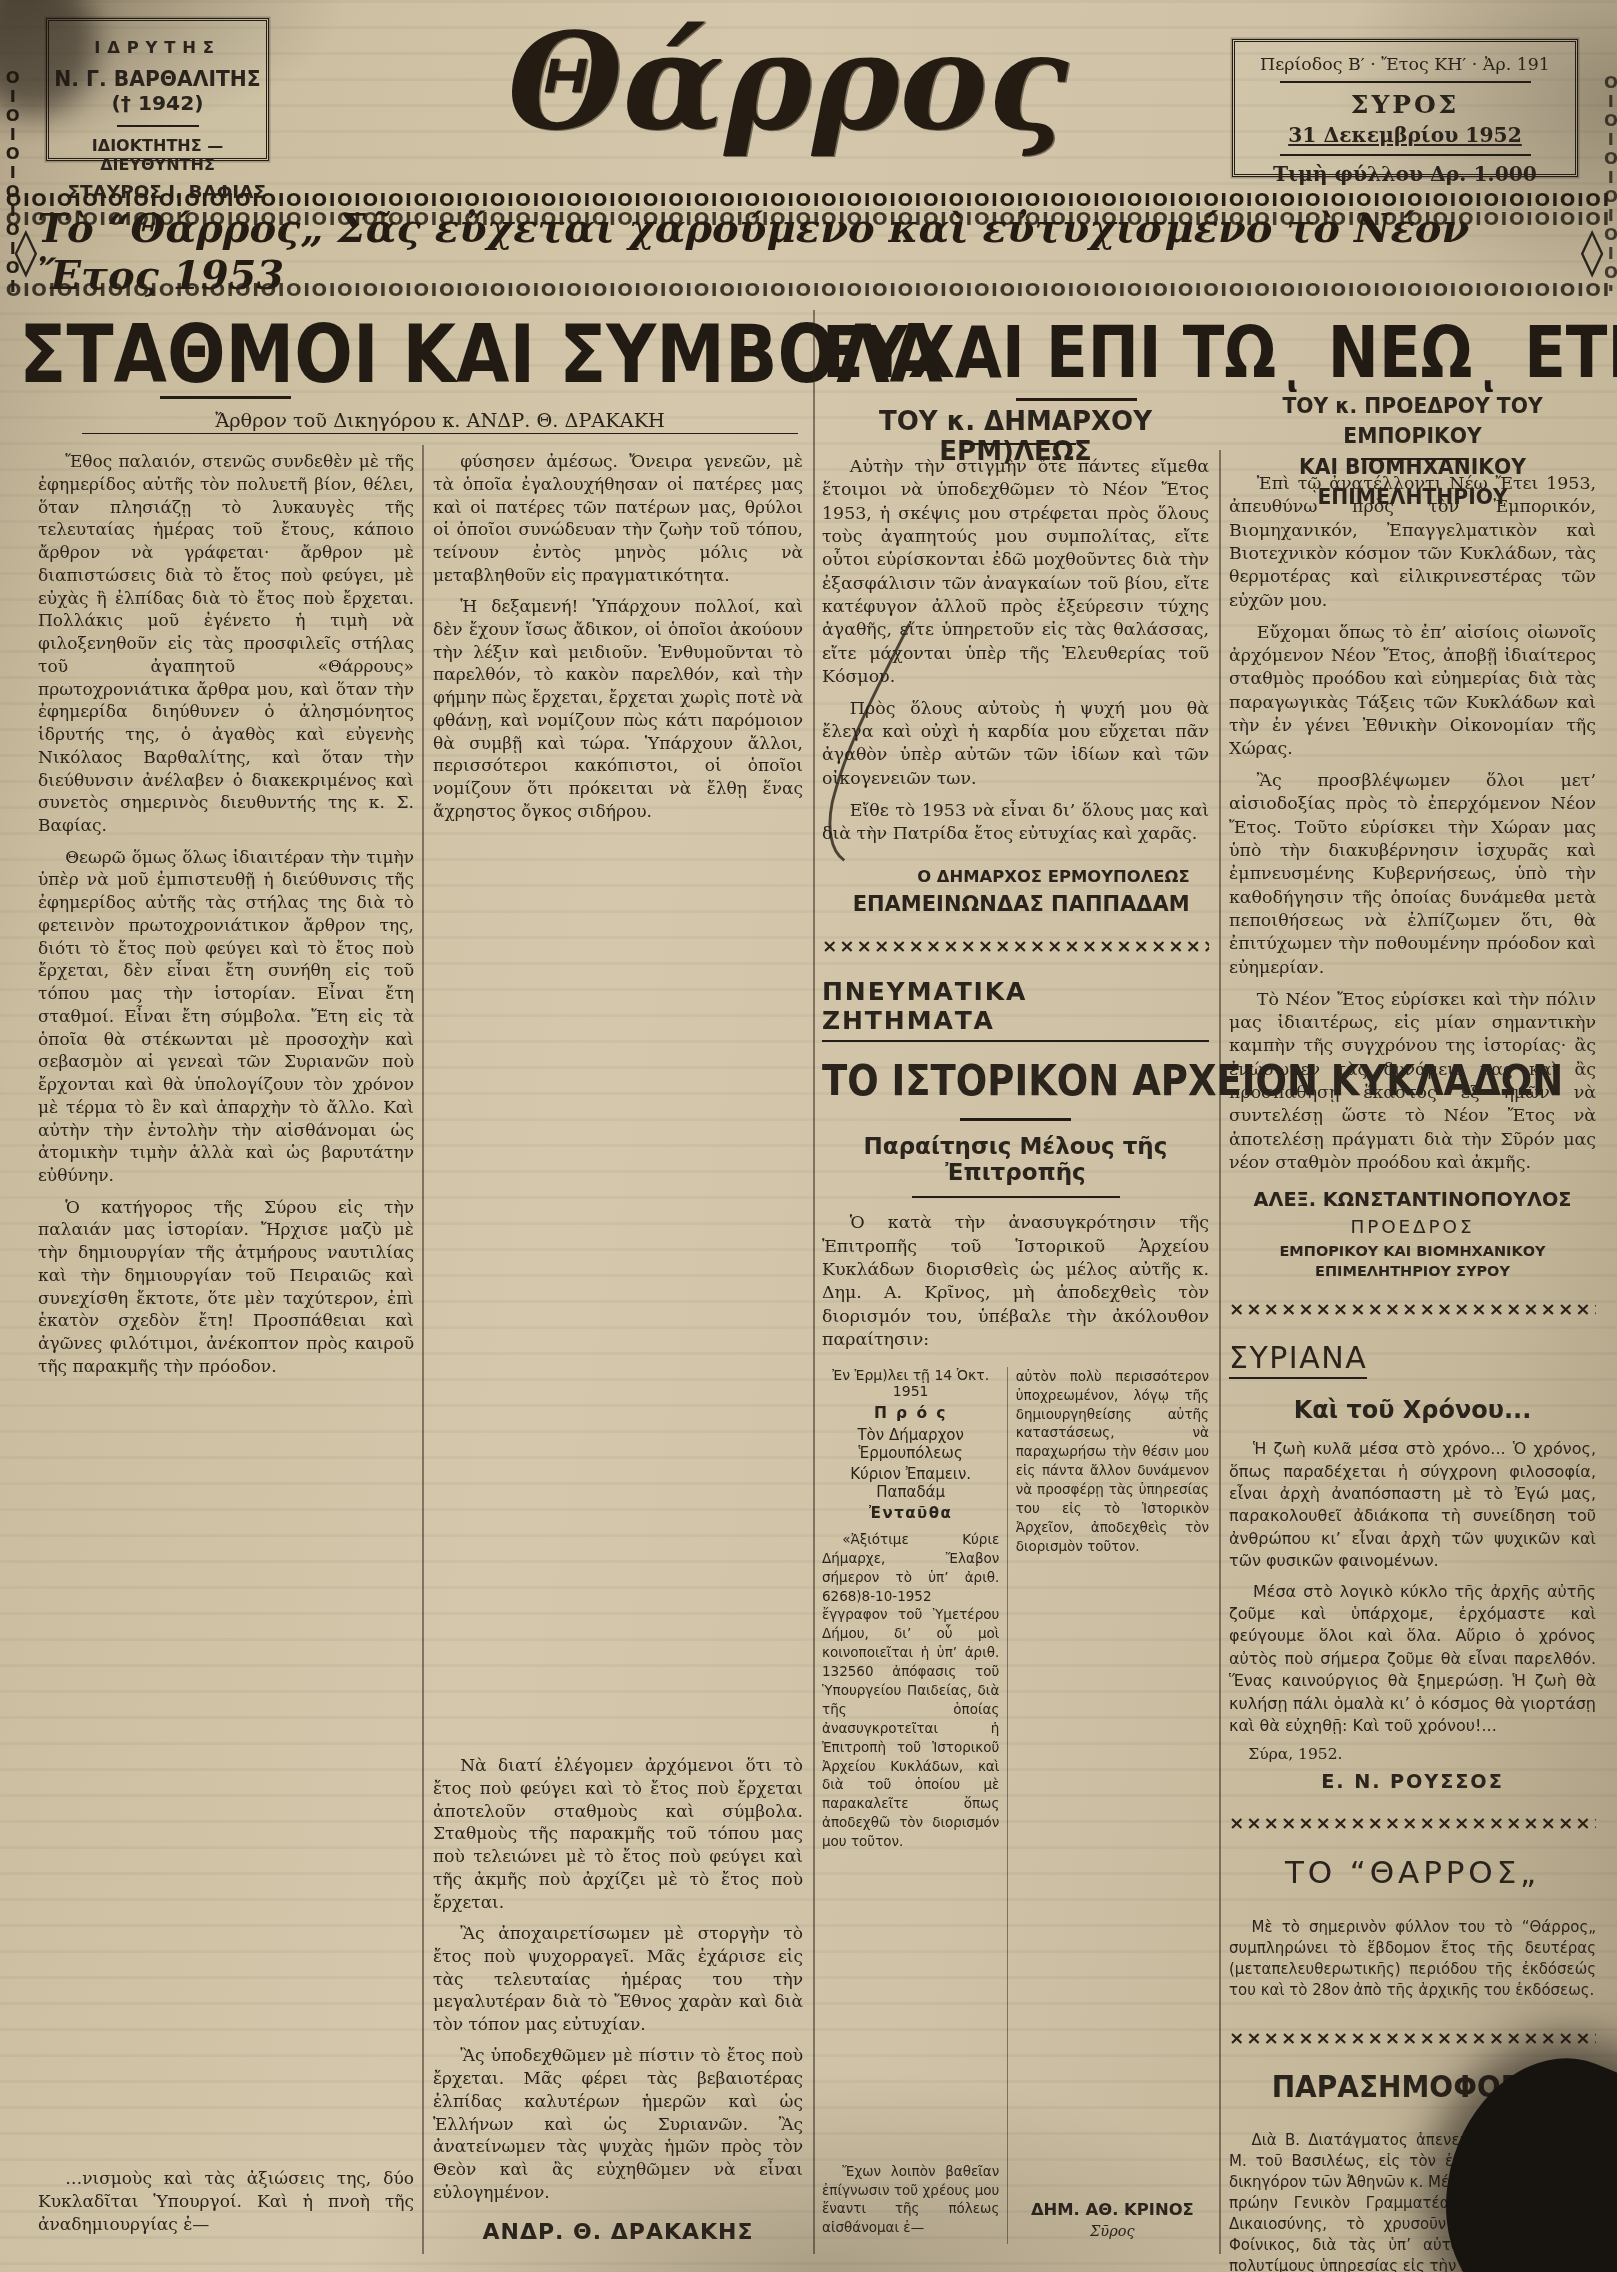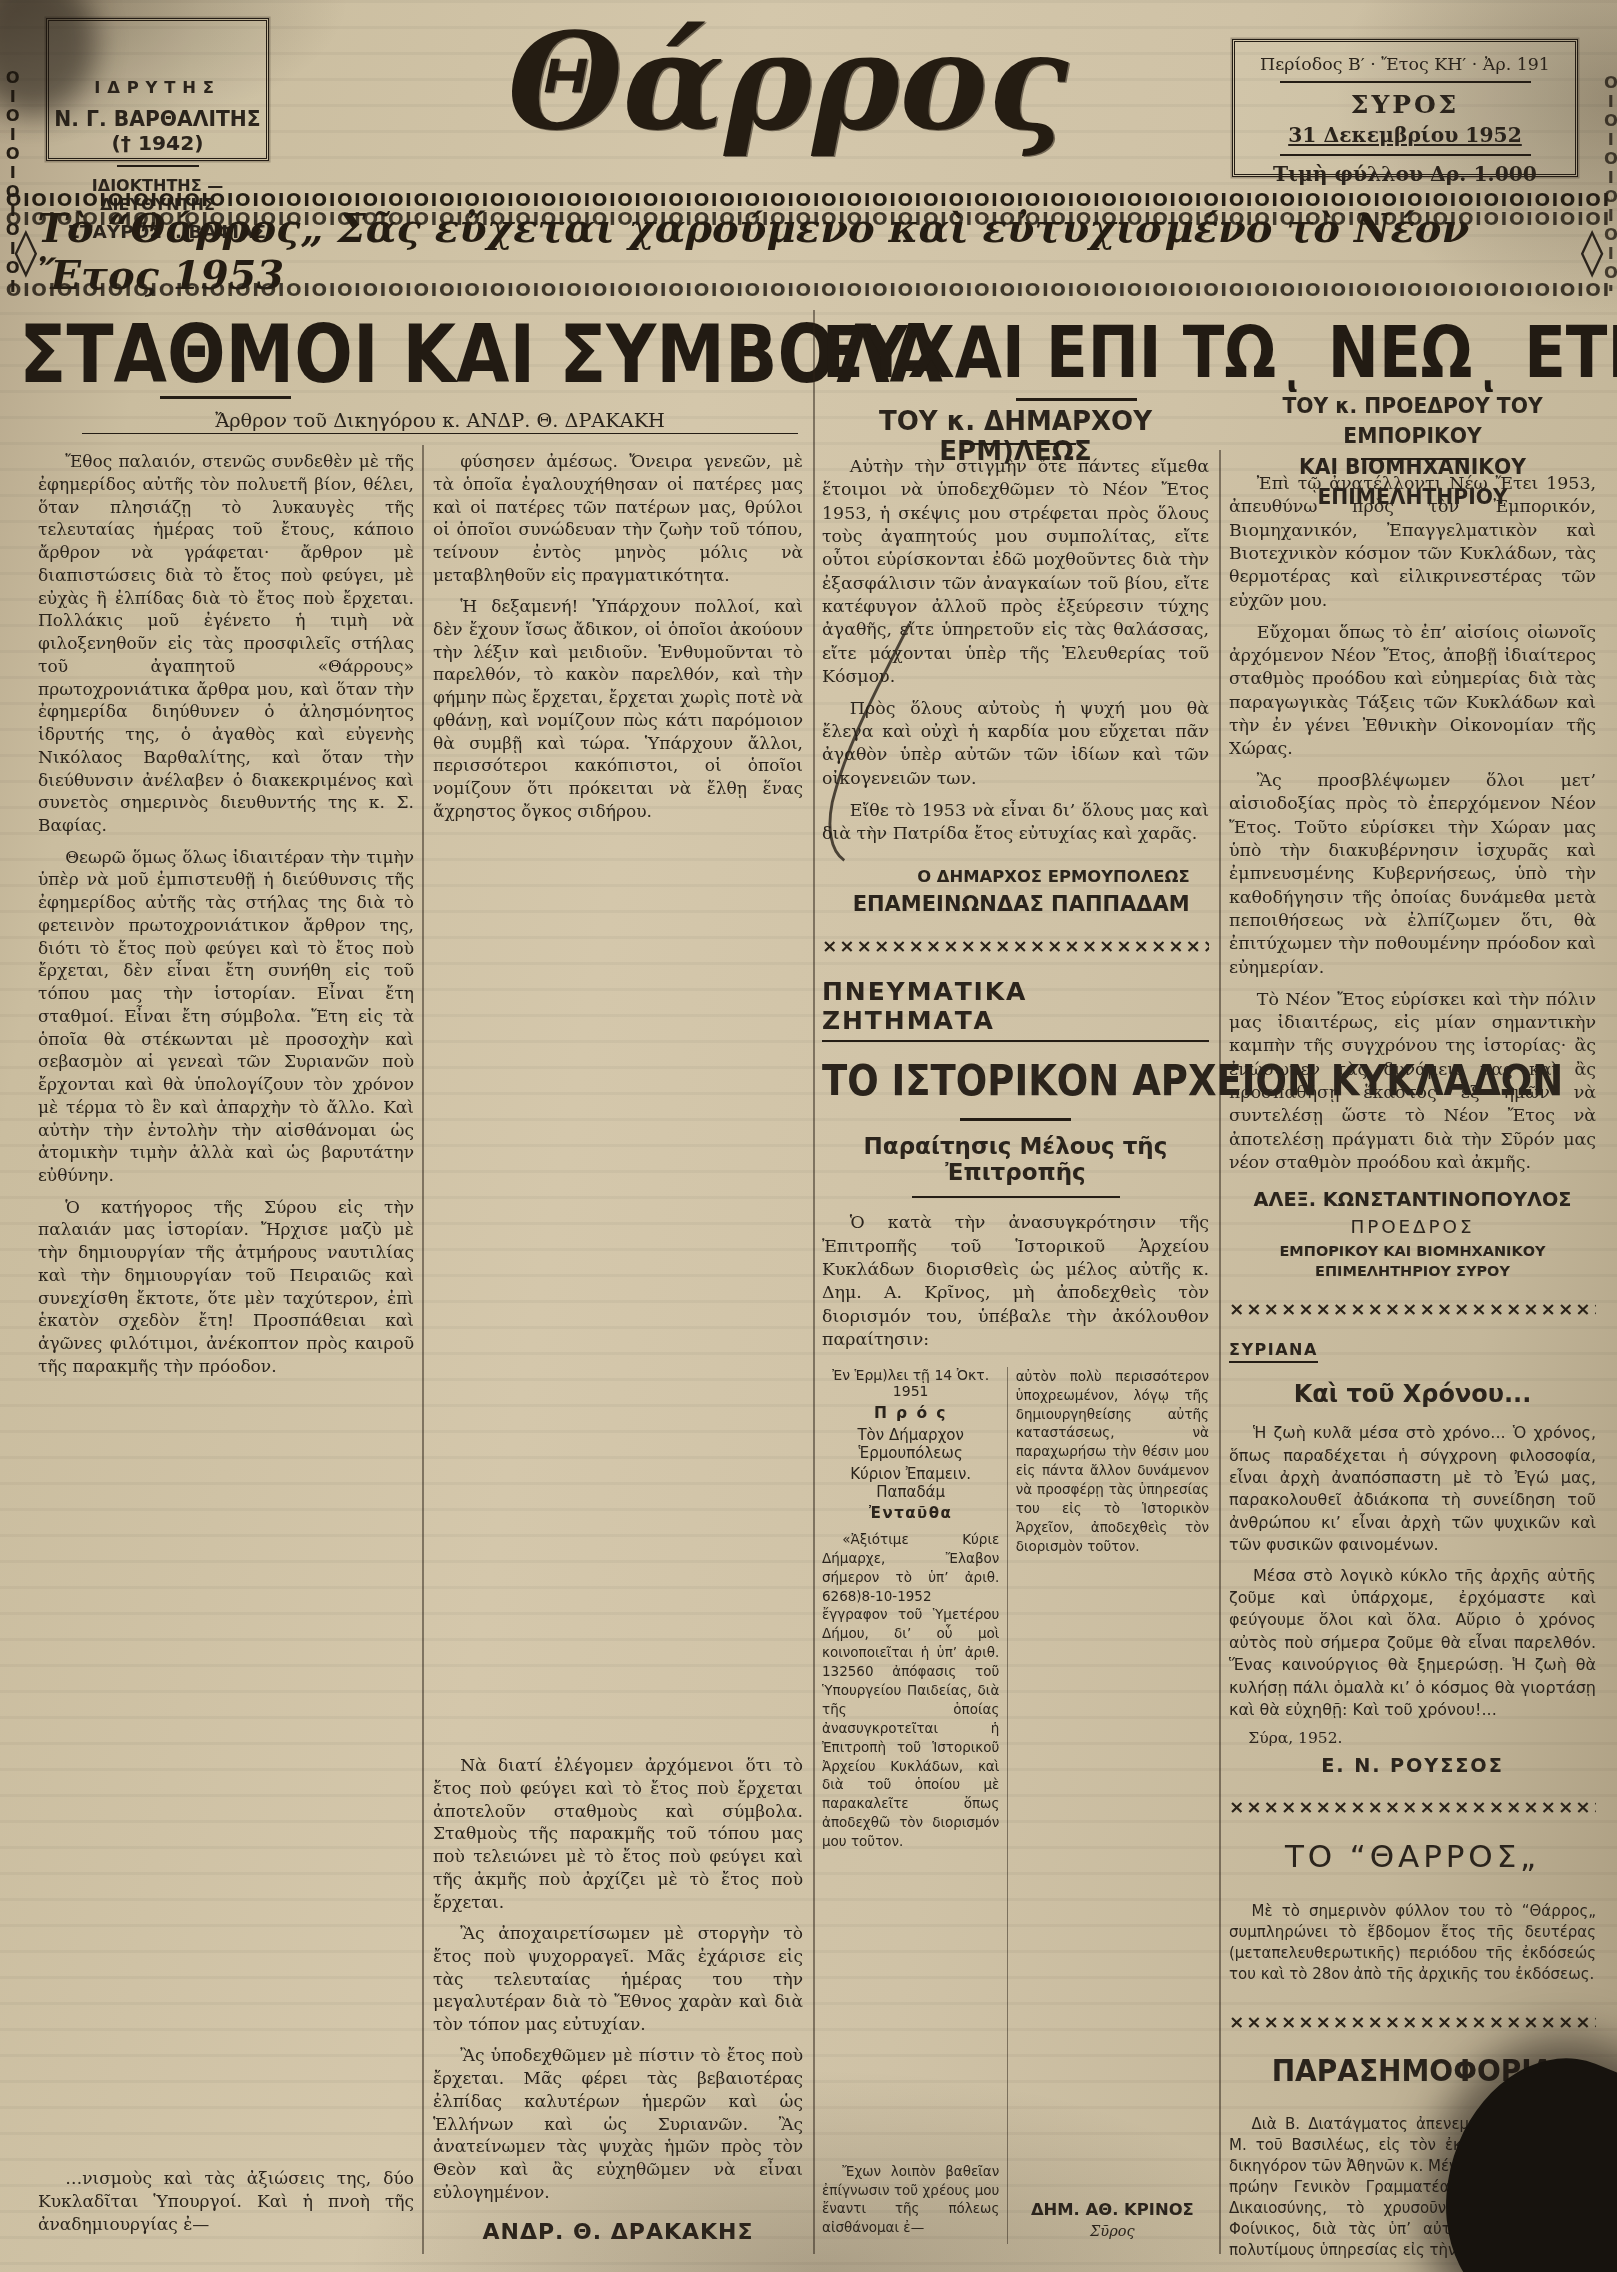--- a/index.html
+++ b/index.html
@@ -32,21 +32,21 @@
   .headline{font-family:"DejaVu Sans",sans-serif;font-weight:bold;color:#221b13;white-space:nowrap;text-align:center;}
   .underline-heading{border-bottom:2.4px solid #241d15;padding-bottom:4.8px;width:-moz-fit-content;width:fit-content;margin:0 auto;}
   .sig{font-family:"DejaVu Sans",sans-serif;font-weight:bold;}
 </style>
 </head>
 <body>
 
 <div id="page">
 
   <div class="abs box center" style="left:46px;top:18.4px;width:223px;height:143px;padding-top:16.4px;box-sizing:border-box;">
-    <div class="sans" style="font-size:16.4px;font-weight:bold;letter-spacing:6.8px;margin-top:40px;">ΙΔΡΥΤΗΣ</div>
+    <div class="sans" style="font-size:16.4px;font-weight:bold;letter-spacing:6.8px;">ΙΔΡΥΤΗΣ</div>
     <div class="sans" style="font-size:20.3px;font-weight:bold;margin-top:10.6px;">Ν. Γ. ΒΑΡΘΑΛΙΤΗΣ († 1942)</div>
     <div class="rule" style="width:82px;height:1.9px;margin:9.7px auto 8.7px;"></div>
     <div class="sans" style="font-size:16px;font-weight:bold;">ΙΔΙΟΚΤΗΤΗΣ — ΔΙΕΥΘΥΝΤΗΣ</div>
     <div class="sans" style="font-size:18.4px;font-weight:bold;margin-top:7.7px;text-align:right;">ΣΤΑΥΡΟΣ Ι. ΒΑΦΙΑΣ</div>
   </div>
 
   <div class="abs center" style="left:401px;top:2.9px;width:774px;font-size:132px;line-height:1.2;font-style:italic;font-weight:bold;font-family:'DejaVu Serif',serif;color:#241c12;text-shadow:1.5px 1px 0 rgba(36,28,18,.55);">Θάρρος</div>
 
   <div class="abs box center" style="left:1232px;top:39px;width:346px;height:138px;padding-top:11.6px;box-sizing:border-box;">
     <div style="font-size:17.4px;">Περίοδος Β′ · Ἔτος ΚΗ′ · Ἀρ. 191</div>
@@ -166,21 +166,21 @@
       <p>Ἂς προσβλέψωμεν ὅλοι μετ’ αἰσιοδοξίας πρὸς τὸ ἐπερχόμενον Νέον Ἔτος. Τοῦτο εὑρίσκει τὴν Χώραν μας ὑπὸ τὴν διακυβέρνησιν ἰσχυρᾶς καὶ ἐμπνευσμένης Κυβερνήσεως, ὑπὸ τὴν καθοδήγησιν τῆς ὁποίας δυνάμεθα μετὰ πεποιθήσεως νὰ ἐλπίζωμεν ὅτι, θὰ ἐπιτύχωμεν τὴν ποθουμένην πρόοδον καὶ εὐημερίαν.</p>
       <p>Τὸ Νέον Ἔτος εὑρίσκει καὶ τὴν πόλιν μας ἰδιαιτέρως, εἰς μίαν σημαντικὴν καμπὴν τῆς συγχρόνου της ἱστορίας· ἂς ἐνώσωμεν τὰς δυνάμεις μας καὶ ἂς προσπαθήσῃ ἕκαστος ἐξ ἡμῶν νὰ συντελέσῃ ὥστε τὸ Νέον Ἔτος νὰ ἀποτελέσῃ πράγματι διὰ τὴν Σῦρόν μας νέον σταθμὸν προόδου καὶ ἀκμῆς.</p>
     </div>
     <div class="center" style="margin-top:4.8px;">
       <div class="sig" style="font-size:19.3px;">ΑΛΕΞ. ΚΩΝΣΤΑΝΤΙΝΟΠΟΥΛΟΣ</div>
       <div class="sans" style="font-size:18.4px;letter-spacing:2.9px;margin-top:5.8px;">ΠΡΟΕΔΡΟΣ</div>
       <div class="sig" style="font-size:14.5px;margin-top:5.8px;">ΕΜΠΟΡΙΚΟΥ ΚΑΙ ΒΙΟΜΗΧΑΝΙΚΟΥ</div>
       <div class="sig" style="font-size:14.5px;margin-top:3.9px;">ΕΠΙΜΕΛΗΤΗΡΙΟΥ ΣΥΡΟΥ</div>
     </div>
     <div class="crossrow">××××××××××××××××××××××××××××××××××××××××××××××××××××××××××××</div>
-    <div class="sans" style="font-size:16px;font-weight:bold;border-bottom:2.4px solid #241d15;width:fit-content;padding-bottom:2.9px;letter-spacing:1.5px;">ΣΥΡΙΑΝΑ</div>
+    <div class="sans" style="font-size:30px;font-weight:normal;border-bottom:2.4px solid #241d15;width:fit-content;padding-bottom:2.9px;letter-spacing:1.5px;">ΣΥΡΙΑΝΑ</div>
     <div class="sans center" style="font-size:24px;font-weight:bold;margin-top:16.4px;">Καὶ τοῦ Χρόνου...</div>
     <div class="body-sans" style="font-size:16px;margin-top:14.5px;">
       <p>Ἡ ζωὴ κυλᾶ μέσα στὸ χρόνο... Ὁ χρόνος, ὅπως παραδέχεται ἡ σύγχρονη φιλοσοφία, εἶναι ἀρχὴ ἀναπόσπαστη μὲ τὸ Ἐγώ μας, παρακολουθεῖ ἀδιάκοπα τὴ συνείδηση τοῦ ἀνθρώπου κι’ εἶναι ἀρχὴ τῶν ψυχικῶν καὶ τῶν φυσικῶν φαινομένων.</p>
       <p>Μέσα στὸ λογικὸ κύκλο τῆς ἀρχῆς αὐτῆς ζοῦμε καὶ ὑπάρχομε, ἐρχόμαστε καὶ φεύγουμε ὅλοι καὶ ὅλα. Αὔριο ὁ χρόνος αὐτὸς ποὺ σήμερα ζοῦμε θὰ εἶναι παρελθόν. Ἕνας καινούργιος θὰ ξημερώσῃ. Ἡ ζωὴ θὰ κυλήσῃ πάλι ὁμαλὰ κι’ ὁ κόσμος θὰ γιορτάσῃ καὶ θὰ εὐχηθῇ: Καὶ τοῦ χρόνου!...</p>
     </div>
     <div style="flex:1;"></div>
     <div style="font-size:15.5px;padding-left:19.3px;">Σύρα, 1952.</div>
     <div class="sig center" style="font-size:19.3px;letter-spacing:1.9px;margin-top:6.8px;">Ε. Ν. ΡΟΥΣΣΟΣ</div>
     <div class="crossrow">××××××××××××××××××××××××××××××××××××××××××××××××××××××××××××</div>
     <div class="sans center" style="font-size:31px;letter-spacing:3.9px;">ΤΟ “ΘΑΡΡΟΣ„</div>

